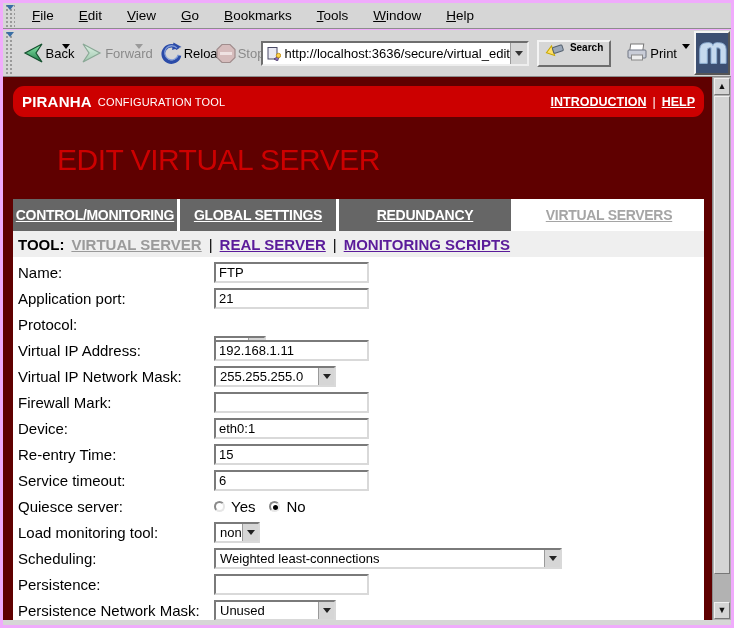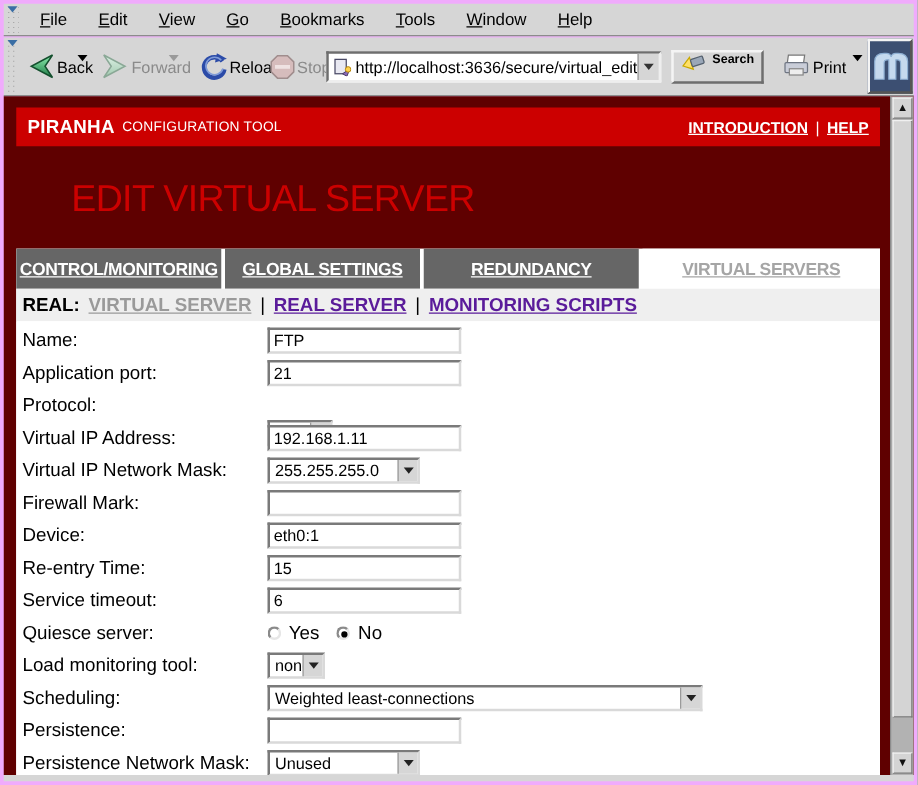--- a/index.html
+++ b/index.html
@@ -50,21 +50,21 @@
   .sb-btn{position:absolute;left:1px;right:1px;height:17px;background:#d4d4d4;
     border:1px solid;border-color:#f0f0f0 #777 #777 #f0f0f0;display:flex;align-items:center;justify-content:center;
     font-size:9px;color:#111;line-height:1;}
   .sb-btn.up{top:1px;}
   .sb-btn.down{bottom:1px;}
   .sb-thumb{position:absolute;left:1px;right:1px;top:19px;height:478px;background:#d4d4d4;
     border:1px solid;border-color:#f0f0f0 #777 #777 #f0f0f0;}
 
   
   .redband{position:absolute;left:10px;top:9px;right:27px;height:31px;background:#cc0000;
-    display:flex;align-items:center;padding:0 9px;color:#fff;}
+    display:flex;align-items:center;padding:0 9px;color:#fff;border-radius:11px;}
   .brand-bold{font-weight:bold;font-size:15px;letter-spacing:.2px;}
   .brand-rest{font-size:11px;margin-left:6px;letter-spacing:.2px;}
   .band-links{margin-left:auto;font-size:12.5px;font-weight:bold;display:flex;gap:6px;align-items:center;}
   .band-links a{color:#fff;}
   .band-sep{font-weight:normal;}
 
   .pagetitle{position:absolute;left:54px;top:66px;color:#cc0000;font-size:30px;letter-spacing:-.5px;white-space:nowrap;}
 
   
   .contentblock{position:absolute;left:10px;top:122px;right:27px;bottom:0;background:#fff;display:flex;flex-direction:column;}
@@ -241,21 +241,21 @@
     <div class="contentblock">
 
       <div class="tabs">
         <div class="tab t0">CONTROL/MONITORING</div>
         <div class="tab t1">GLOBAL SETTINGS</div>
         <div class="tab t2">REDUNDANCY</div>
         <div class="tab active">VIRTUAL SERVERS</div>
       </div>
 
       <div class="subnav">
-        <span class="prefix">REAL:</span>
+        <span class="prefix">TOOL:</span>
         <span class="cur">VIRTUAL SERVER</span>
         <span class="sep">|</span>
         <a href="#">REAL SERVER</a>
         <span class="sep">|</span>
         <a href="#">MONITORING SCRIPTS</a>
       </div>
 
       <div class="form">
 
         <div class="frow">

